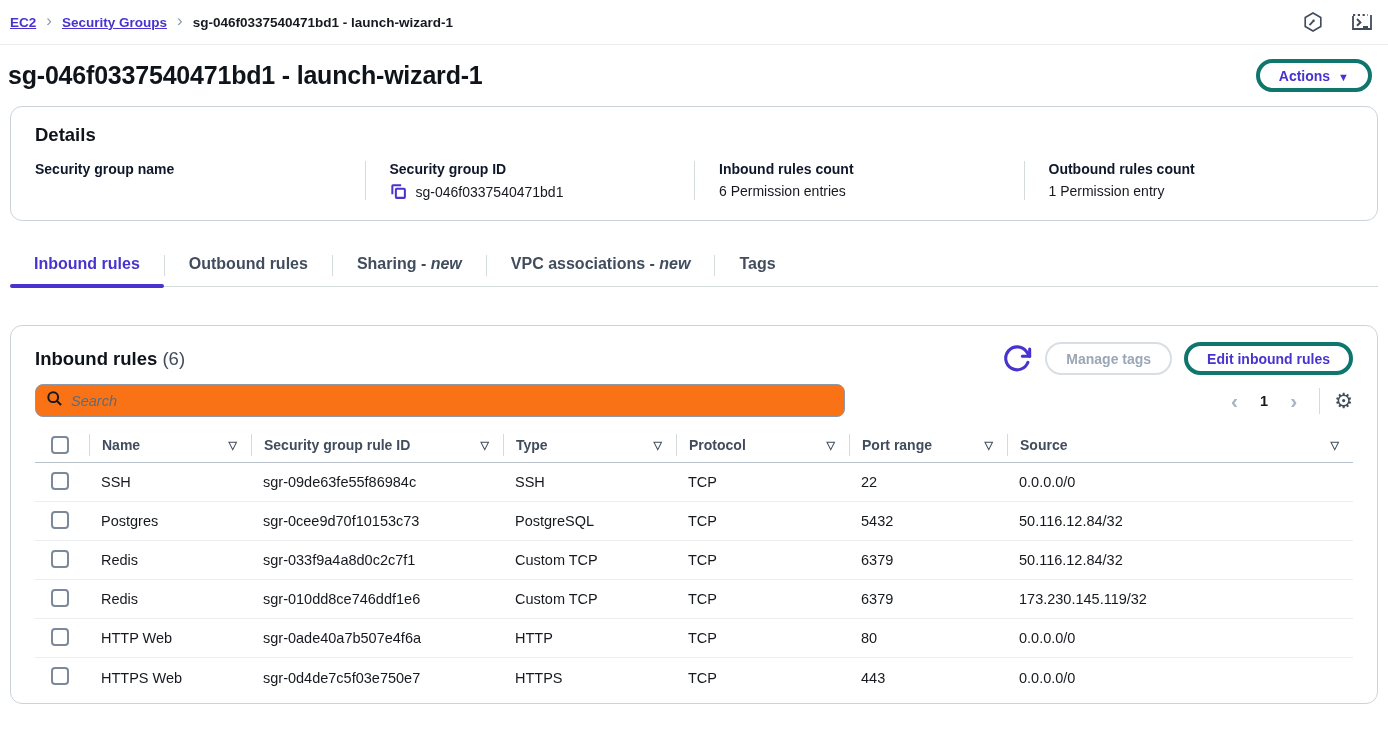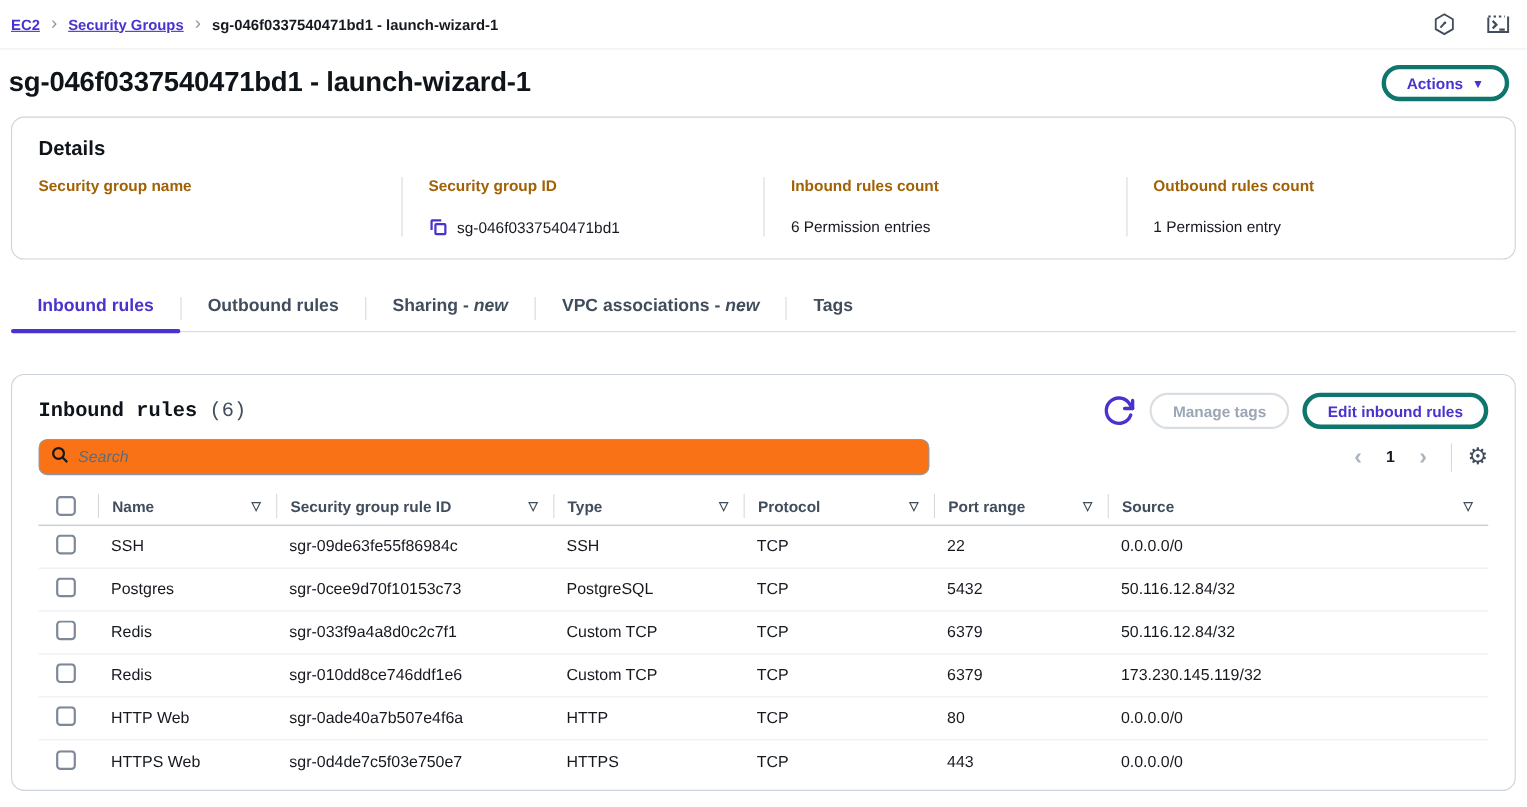--- a/index.html
+++ b/index.html
@@ -26,38 +26,38 @@
   .caret { font-size: 11px; transform: translateY(1px); }
 
   
   .card { margin: 0 10px; border: 1px solid #ccd3da; border-radius: 12px; background: #fff; }
 
   .details-card { padding: 17px 24px 20px 24px; margin-top: 4px; }
   .details-title { font-size: 18.5px; font-weight: 700; margin-bottom: 15px; }
   .details-grid { display: grid; grid-template-columns: repeat(4, 1fr); }
   .field { padding-right: 16px; }
   .field + .field { border-left: 1px solid #d5dbdb; padding-left: 24px; }
-  .field-label { font-size: 14px; font-weight: 700; margin-bottom: 21px; color: #a16207; }
+  .field-label { font-size: 14px; font-weight: 700; margin-bottom: 6px; color: #0f172a; }
   .field-value { font-size: 14px; display: flex; align-items: center; gap: 9px; color: #16191f; }
   .copy-btn { display: inline-flex; cursor: pointer; }
 
   
   .tabs { display: flex; align-items: stretch; margin: 30px 10px 0 10px; border-bottom: 1px solid #d5dbdb; }
   .tab { font-size: 16px; font-weight: 700; color: #414d5c; padding: 4px 24px 13px 24px; cursor: pointer; position: relative; }
   .tab:first-child { padding-left: 24px; }
   .tab.active { color: #4833cf; }
   .tab.active::after { content: ""; position: absolute; left: 0; right: 0; bottom: -2px; height: 4px;
                        background: #4833cf; border-radius: 3px; }
   .tab-divider { width: 1px; background: #d5dbdb; margin: 4px 0 10px 0; }
   .tab .new-badge { font-style: italic; }
 
   
   .panel { margin-top: 38px; padding: 16px 24px 6px 24px; }
   .panel-header { display: flex; align-items: center; justify-content: space-between; }
-  .panel-title { font-size: 18.5px; font-weight: 700; font-family: Liberation Mono, monospace; }
+  .panel-title { font-size: 18.5px; font-weight: 700; }
   .panel-count { font-weight: 400; color: #414d5c; }
   .panel-actions { display: flex; align-items: center; gap: 12px; }
   .refresh-btn { background: none; border: none; cursor: pointer; padding: 0; display: flex; }
 
   .toolbar-row { display: flex; align-items: center; justify-content: space-between; margin-top: 9px; }
   .search-box { width: 810px; height: 33px; border: 1px solid #8d99a8; border-radius: 8px;
                 display: flex; align-items: center; padding: 0 10px; gap: 8px; background: #f97316; }
   .search-box input { border: none; outline: none; flex: 1; font-family: inherit; font-size: 14.5px; color: #16191f; background: transparent; }
   .search-box input::placeholder { font-style: italic; color: #5f6b7a; }
   .pagination { display: flex; align-items: center; gap: 6px; }

